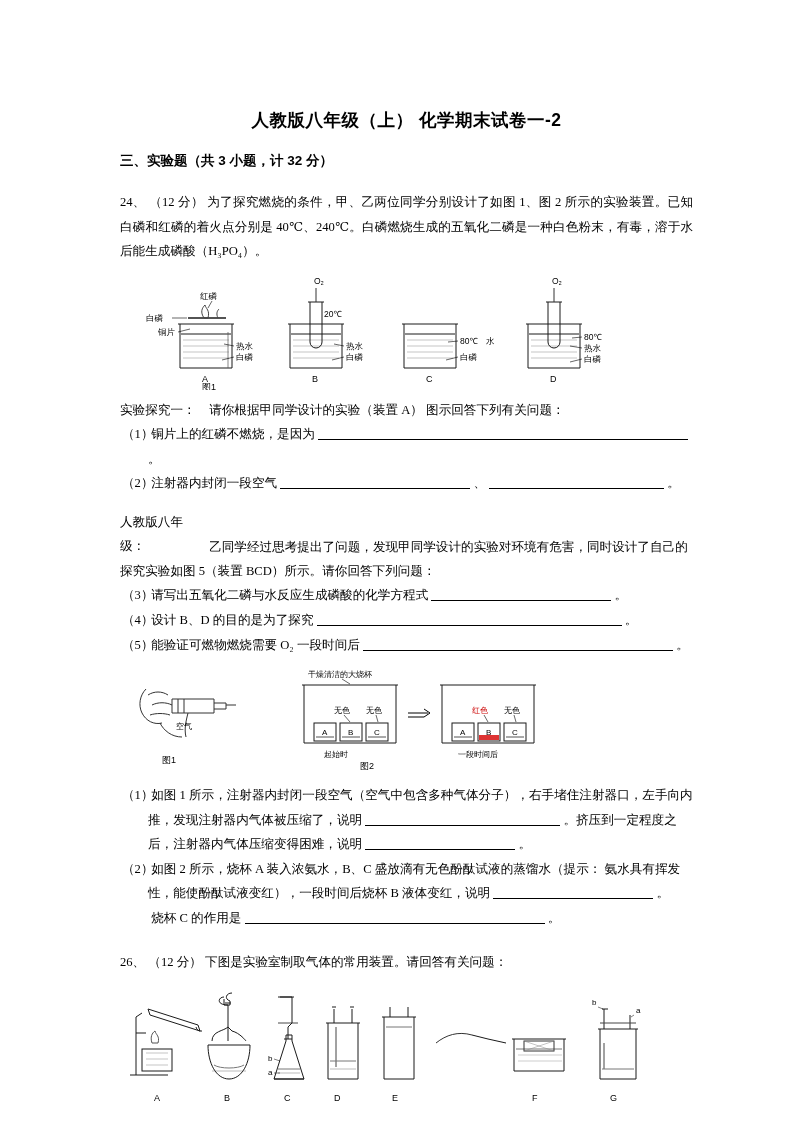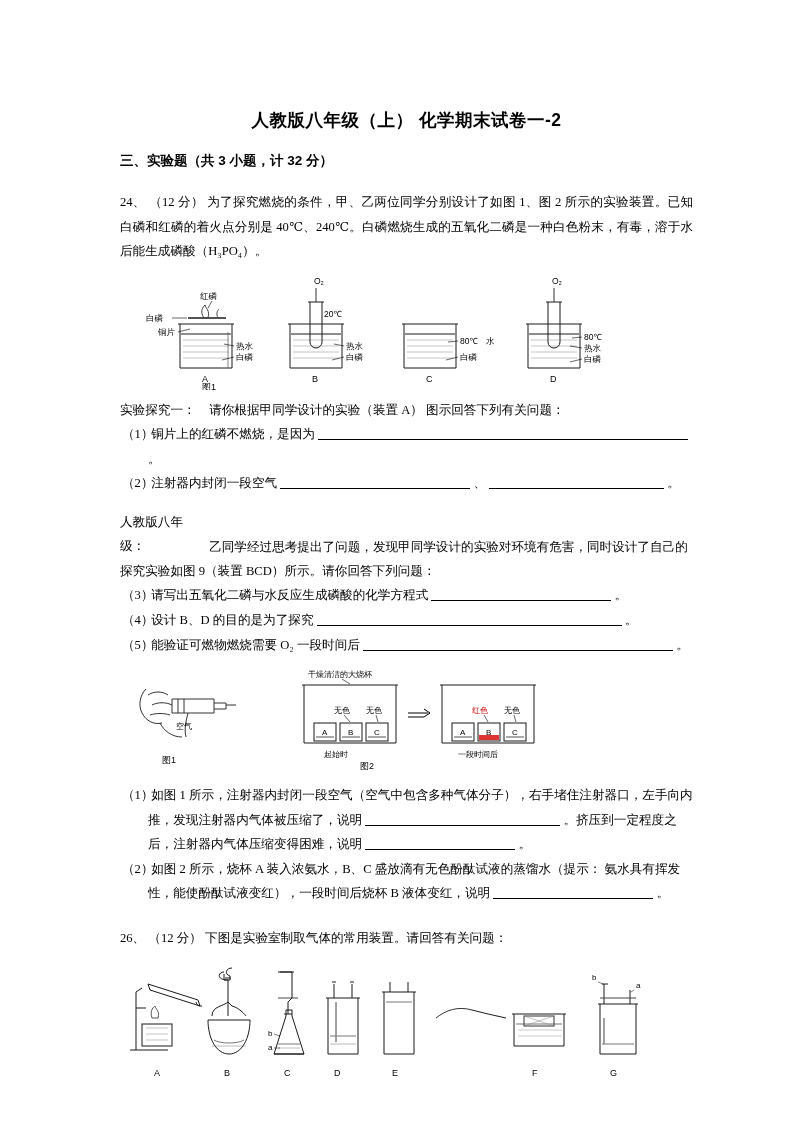--- a/index.html
+++ b/index.html
@@ -186,21 +186,21 @@
       <span class="lbl">（2）</span>
       <span>注射器内封闭一段空气</span>
       <span class="fill" style="width:190px"></span>
       <span>、</span>
       <span class="fill" style="width:175px"></span>
       <span>。</span>
     </div>
 
     <div class="sub" style="margin-top:14px">
       <span class="lead">人教版八年级：</span>
-      <span>乙同学经过思考提出了问题，发现甲同学设计的实验对环境有危害，同时设计了自己的探究实验如图 9（装置 BCD）所示。请你回答下列问题：</span>
+      <span>乙同学经过思考提出了问题，发现甲同学设计的实验对环境有危害，同时设计了自己的探究实验如图 5（装置 BCD）所示。请你回答下列问题：</span>
     </div>
 
     <div class="hang">
       <span class="lbl">（3）</span>
       <span>请写出五氧化二磷与水反应生成磷酸的化学方程式</span>
       <span class="fill" style="width:180px"></span>
       <span>。</span>
     </div>
 
     <div class="hang">
@@ -297,20 +297,26 @@
       <span>。</span>
     </div>
 
     <div class="hang">
       <span class="lbl">（2）</span>
       <span>如图 2 所示，烧杯 A 装入浓氨水，B、C 盛放滴有无色酚酞试液的蒸馏水（提示： 氨水具有挥发性，能使酚酞试液变红），一段时间后烧杯 B 液体变红，说明</span>
       <span class="fill" style="width:160px"></span>
       <span>。</span>
     </div>
 
+    <div class="hang">
+      <span class="lbl"></span>
+      <span>烧杯 C 的作用是</span>
+      <span class="fill" style="width:300px"></span>
+      <span>。</span>
+    </div>
 
     <div class="q" style="">
       <span>26、</span>
       <span>（12 分）</span>
       <span>下图是实验室制取气体的常用装置。请回答有关问题：</span>
     </div>
 
     <div class="fig-wrap figblock">
       <svg width="560" height="128" viewBox="0 0 560 128">
         <g fill="none" stroke="#1a1a1a" stroke-width="1" font-family="Liberation Sans, sans-serif" font-size="8">

